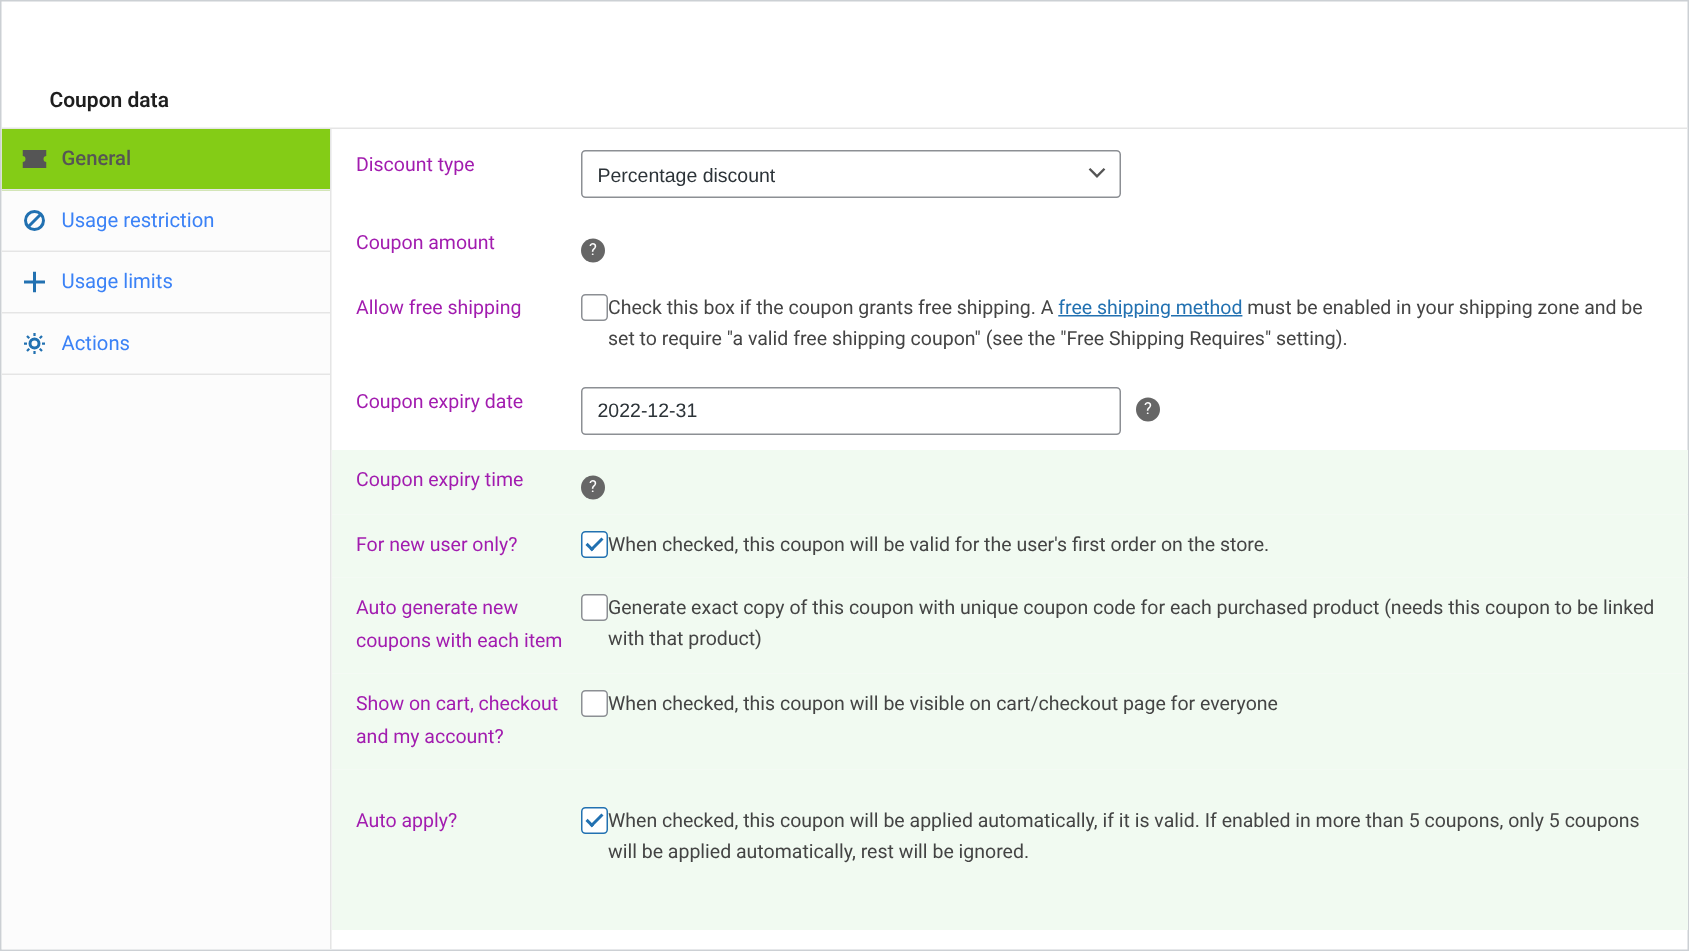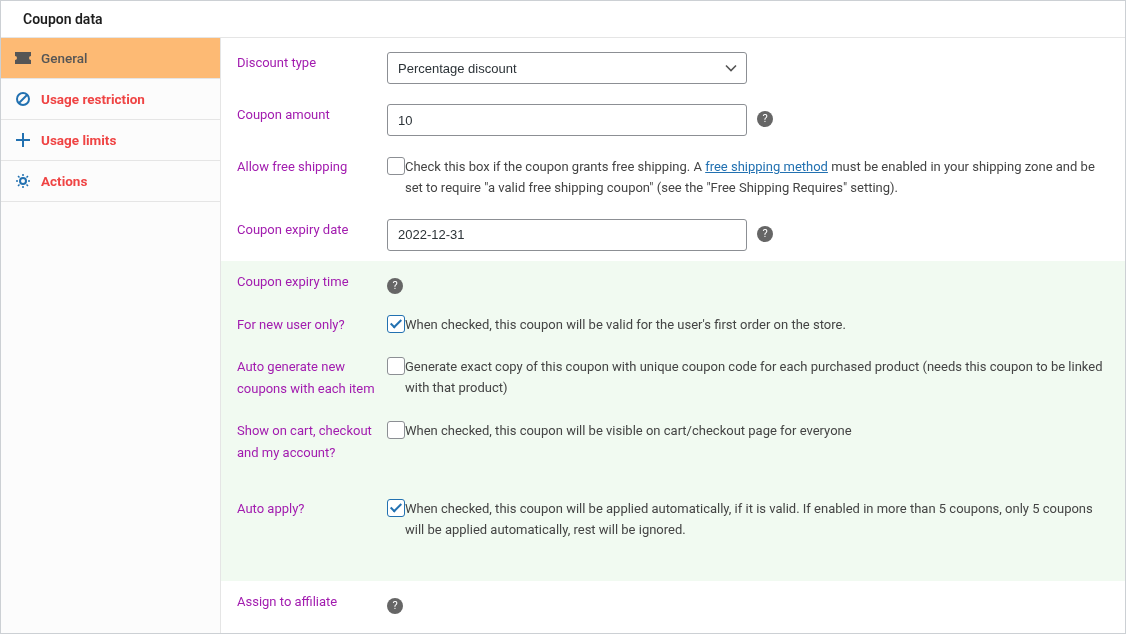--- a/index.html
+++ b/index.html
@@ -12,24 +12,25 @@
   }
   .panel {
     border: 1px solid #ccd0d4;
     width: 1126px;
     height: 634px;
     display: flex;
     flex-direction: column;
     overflow: hidden;
   }
   .panel-header {
-    padding: 10px 22px;
+    padding: 10px 32px;
     border-bottom: 1px solid #e5e5e5;
     font-weight: 600;
     font-size: 14px;
+    margin-top: 48px;
   }
   .panel-body {
     display: flex;
     flex: 1;
     overflow: hidden;
   }
   .tabs {
     width: 220px;
     border-right: 1px solid #e5e5e5;
     background: #fcfcfc;
@@ -37,25 +38,24 @@
   .tabs ul { list-style: none; margin: 0; padding: 0; }
   .tabs li {
     border-bottom: 1px solid #e5e5e5;
   }
   .tabs a {
     display: flex;
     align-items: center;
     gap: 10px;
     padding: 12px 14px;
     text-decoration: none;
-    color: #ef4444;
+    color: #3b82f6;
     font-size: 13.5px;
-    font-weight: bold;
-  }
-  .tabs li.active { background: #fdba74; }
+  }
+  .tabs li.active { background: #84cc16; }
   .tabs li.active a { color: #555; font-weight: 500; }
   .tab-icon { width: 16px; display: inline-flex; justify-content: center; color: #2271b1; }
   .tabs li.active .tab-icon { color: #555; }
   .content {
     flex: 1;
     overflow-y: auto;
     padding: 4px 0 0 0;
   }
   .field-row {
     display: flex;
@@ -221,21 +221,20 @@
                   <path d="M1 1l5 5 5-5" fill="none" stroke="#555" stroke-width="1.6"></path>
                 </svg>
             </span>
           </span>
         </div>
       </div>
 
       <div class="field-row">
         <div class="field-label">Coupon amount</div>
         <div class="field-body">
-          <input type="text" value="10" style="">
           <span class="help-icon">?</span>
         </div>
       </div>
 
       <div class="field-row">
         <div class="field-label">Allow free shipping</div>
         <div class="field-body">
           <div class="check-row">
             <input type="checkbox" style="">
             <div class="check-text">

